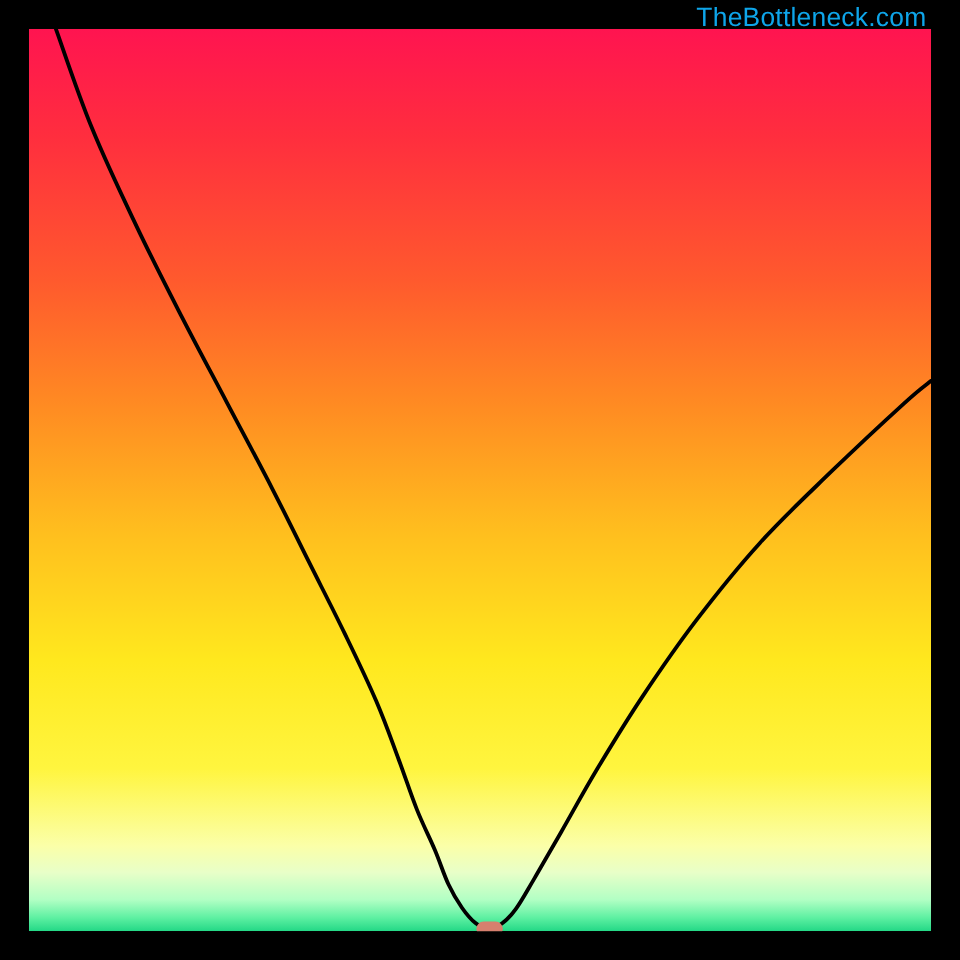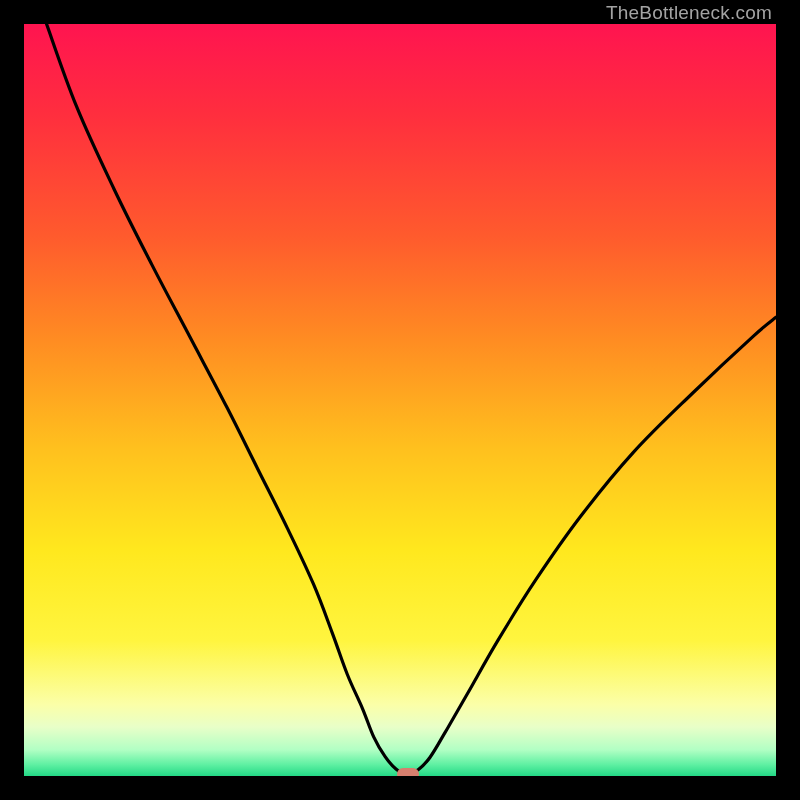--- a/index.html
+++ b/index.html
@@ -28,22 +28,22 @@
   }
   .gradient {
     position: absolute;
     inset: 0;
   }
   .watermark {
     position: absolute;
     top: 2px;
     right: 28px;
     font-family: Arial, Helvetica, sans-serif;
-    font-size: 19px;
-    color: #a3a3a3;
+    font-size: 22px;
+    color: #0ea5e9;
     letter-spacing: 0.2px;
   }
   svg.curve {
     position: absolute;
     inset: 0;
   }
   .marker {
     position: absolute;
     width: 22px;
     height: 12px;

